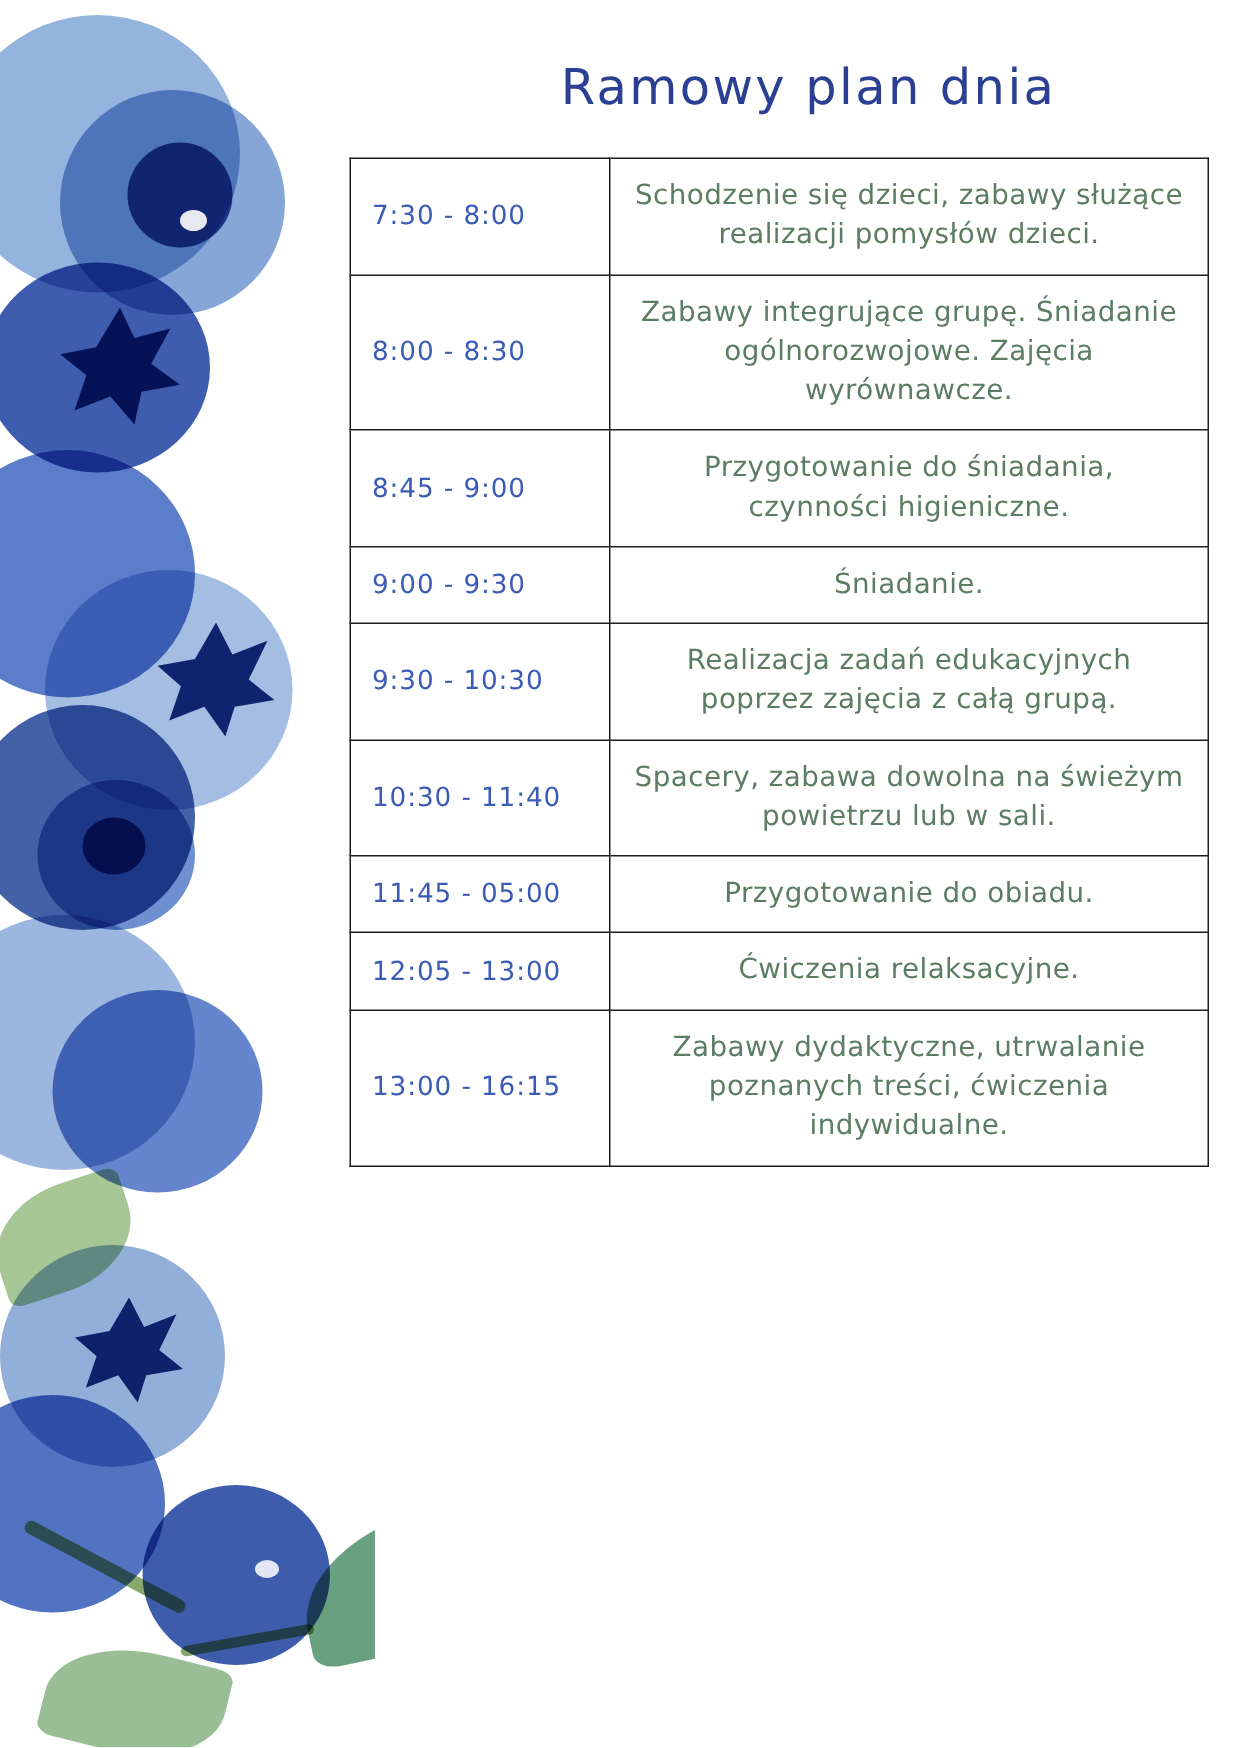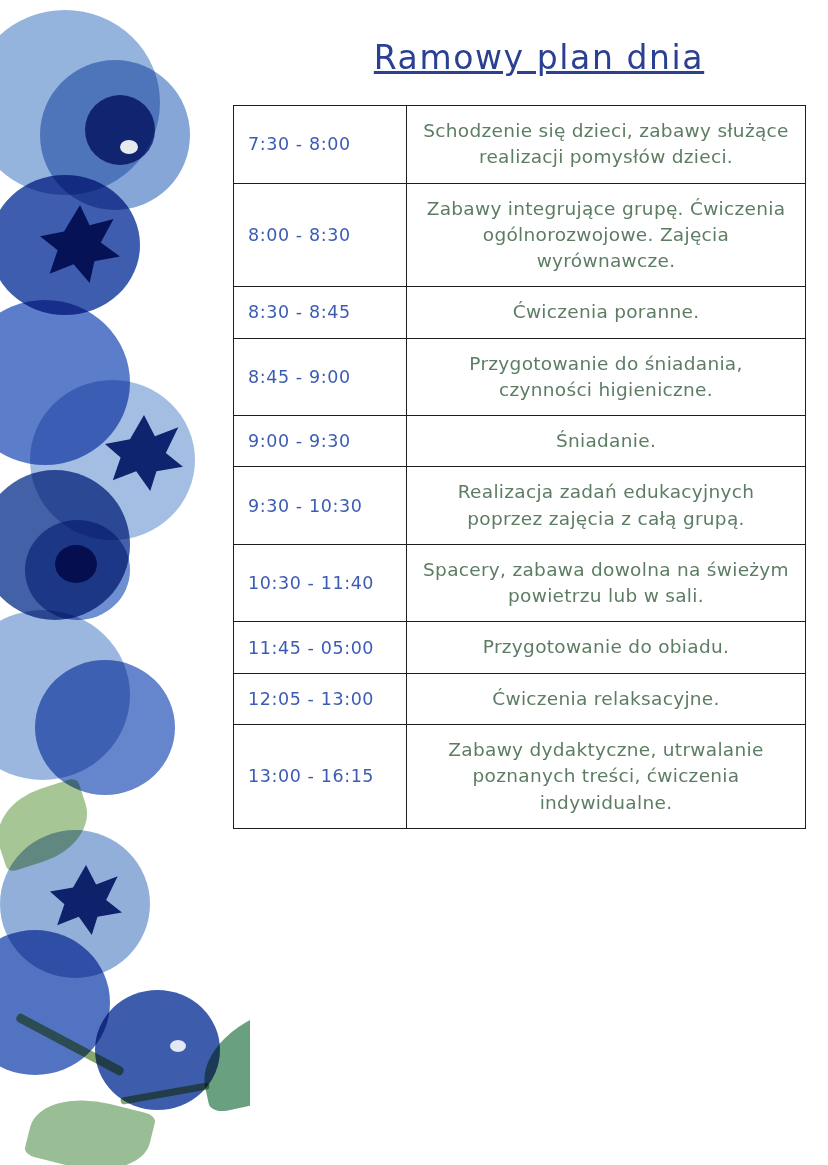--- a/index.html
+++ b/index.html
@@ -58,21 +58,20 @@
     position: absolute;
     top: 38px;
     left: 250px;
     width: 578px;
     text-align: center;
     color: #2b3f93;
     font-family: "DejaVu Sans", sans-serif;
     font-size: 33px;
     font-weight: 500;
     letter-spacing: 1.6px;
-    text-decoration: underline;
   }
 
   
   .schedule {
     position: absolute;
     left: 233px;
     top: 105px;
     width: 573px;
     border-collapse: collapse;
     table-layout: fixed;
@@ -142,25 +141,21 @@
   <div class="title">Ramowy  plan dnia</div>
 
   <table class="schedule">
     <tbody>
       <tr>
         <td class="cell-time">7:30 - 8:00</td>
         <td class="cell-activity">Schodzenie się dzieci, zabawy służące realizacji pomysłów dzieci.</td>
       </tr>
       <tr>
         <td class="cell-time">8:00 - 8:30</td>
-        <td class="cell-activity">Zabawy integrujące grupę. Ćwiczenia ogólnorozwojowe. Zajęcia wyrównawcze.</td>
-      </tr>
-      <tr>
-        <td class="cell-time">8:30 - 8:45</td>
-        <td class="cell-activity">Ćwiczenia poranne.</td>
+        <td class="cell-activity">Zabawy integrujące grupę. Śniadanie ogólnorozwojowe. Zajęcia wyrównawcze.</td>
       </tr>
       <tr>
         <td class="cell-time">8:45 - 9:00</td>
         <td class="cell-activity">Przygotowanie do śniadania, czynności higieniczne.</td>
       </tr>
       <tr>
         <td class="cell-time">9:00 - 9:30</td>
         <td class="cell-activity">Śniadanie.</td>
       </tr>
       <tr>

